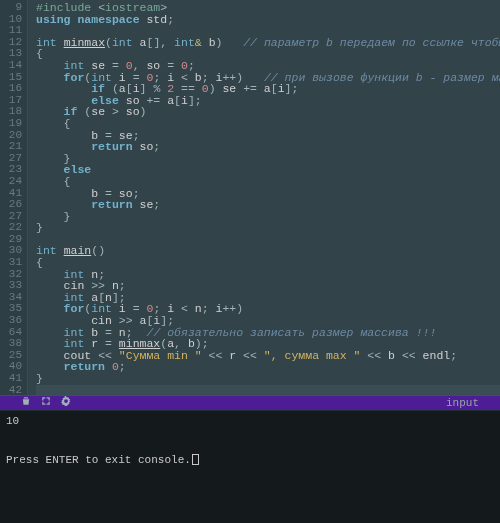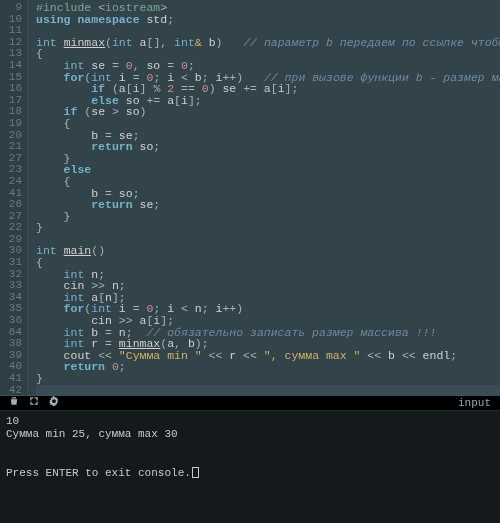--- a/index.html
+++ b/index.html
@@ -47,26 +47,26 @@
   .op { color: #a2b3b9; }
   .num { color: #d48b8b; }
   .str { color: #d4b361; }
   .com { color: #6d8aa3; font-style: italic; }
   .inc { color: #7aa797; }
   .amp { color: #d4b361; }
   .fn { color: #d0d0d0; text-decoration: underline; }
   .pl { color: #d0d0d0; }
   .divider {
     height: 16px;
-    background: #000000;
+    background: #4c1d95;
     border-top: 1px solid #3d5058;
     border-bottom: 1px solid #222d32;
     display: flex;
     align-items: center;
-    padding: 0 9px;
+    padding: 0 21px;
     justify-content: space-between;
   }
   .divider .icons { display: flex; gap: 10px; color: #a0b0b6; }
   .divider .icons svg { width: 10px; height: 10px; fill: #a0b0b6; cursor: pointer; }
   .divider .label { color: #95a5ab; font-size: 11px; }
   .console {
     height: 112px;
     background: #14191c;
     color: #c8c8c8;
     padding: 4px 6px;
@@ -112,21 +112,21 @@
       <div>29</div>
       <div>30</div>
       <div>31</div>
       <div>32</div>
       <div>33</div>
       <div>34</div>
       <div>35</div>
       <div>36</div>
       <div>64</div>
       <div>38</div>
-      <div>39</div>
+      <div>25</div>
       <div>40</div>
       <div>41</div>
       <div>42</div>
     </div>
   <div class="code" id="code"><div class="line"><span class="inc">#include</span><span class="pl"> </span><span class="op">&lt;</span><span class="inc">iostream</span><span class="op">&gt;</span></div><div class="line"><span class="kw">using</span><span class="pl"> </span><span class="kw">namespace</span><span class="pl"> std</span><span class="op">;</span></div><div class="line">&nbsp;</div><div class="line"><span class="ty">int</span><span class="pl"> </span><span class="fn">minmax</span><span class="op">(</span><span class="ty">int</span><span class="pl"> a</span><span class="op">[]</span><span class="op">,</span><span class="pl"> </span><span class="ty">int</span><span class="amp">&amp;</span><span class="pl"> b</span><span class="op">)</span><span class="pl">   </span><span class="com">// параметр b передаем по ссылке чтобы его менять</span></div><div class="line"><span class="op">{</span></div><div class="line"><span class="pl">    </span><span class="ty">int</span><span class="pl"> se </span><span class="op">=</span><span class="pl"> </span><span class="num">0</span><span class="op">,</span><span class="pl"> so </span><span class="op">=</span><span class="pl"> </span><span class="num">0</span><span class="op">;</span></div><div class="line"><span class="pl">    </span><span class="kw">for</span><span class="op">(</span><span class="ty">int</span><span class="pl"> i </span><span class="op">=</span><span class="pl"> </span><span class="num">0</span><span class="op">;</span><span class="pl"> i </span><span class="op">&lt;</span><span class="pl"> b</span><span class="op">;</span><span class="pl"> i</span><span class="op">++</span><span class="op">)</span><span class="pl">   </span><span class="com">// при вызове функции b - размер массива</span></div><div class="line"><span class="pl">        </span><span class="kw">if</span><span class="pl"> </span><span class="op">(</span><span class="pl">a</span><span class="op">[</span><span class="pl">i</span><span class="op">]</span><span class="pl"> </span><span class="op">%</span><span class="pl"> </span><span class="num">2</span><span class="pl"> </span><span class="op">==</span><span class="pl"> </span><span class="num">0</span><span class="op">)</span><span class="pl"> se </span><span class="op">+=</span><span class="pl"> a</span><span class="op">[</span><span class="pl">i</span><span class="op">];</span></div><div class="line"><span class="pl">        </span><span class="kw">else</span><span class="pl"> so </span><span class="op">+=</span><span class="pl"> a</span><span class="op">[</span><span class="pl">i</span><span class="op">];</span></div><div class="line"><span class="pl">    </span><span class="kw">if</span><span class="pl"> </span><span class="op">(</span><span class="pl">se </span><span class="op">&gt;</span><span class="pl"> so</span><span class="op">)</span></div><div class="line"><span class="pl">    </span><span class="op">{</span></div><div class="line"><span class="pl">        b </span><span class="op">=</span><span class="pl"> se</span><span class="op">;</span></div><div class="line"><span class="pl">        </span><span class="kw">return</span><span class="pl"> so</span><span class="op">;</span></div><div class="line"><span class="pl">    </span><span class="op">}</span></div><div class="line"><span class="pl">    </span><span class="kw">else</span></div><div class="line"><span class="pl">    </span><span class="op">{</span></div><div class="line"><span class="pl">        b </span><span class="op">=</span><span class="pl"> so</span><span class="op">;</span></div><div class="line"><span class="pl">        </span><span class="kw">return</span><span class="pl"> se</span><span class="op">;</span></div><div class="line"><span class="pl">    </span><span class="op">}</span></div><div class="line"><span class="op">}</span></div><div class="line">&nbsp;</div><div class="line"><span class="ty">int</span><span class="pl"> </span><span class="fn">main</span><span class="op">()</span></div><div class="line"><span class="op">{</span></div><div class="line"><span class="pl">    </span><span class="ty">int</span><span class="pl"> n</span><span class="op">;</span></div><div class="line"><span class="pl">    cin </span><span class="op">&gt;&gt;</span><span class="pl"> n</span><span class="op">;</span></div><div class="line"><span class="pl">    </span><span class="ty">int</span><span class="pl"> a</span><span class="op">[</span><span class="pl">n</span><span class="op">];</span></div><div class="line"><span class="pl">    </span><span class="kw">for</span><span class="op">(</span><span class="ty">int</span><span class="pl"> i </span><span class="op">=</span><span class="pl"> </span><span class="num">0</span><span class="op">;</span><span class="pl"> i </span><span class="op">&lt;</span><span class="pl"> n</span><span class="op">;</span><span class="pl"> i</span><span class="op">++</span><span class="op">)</span></div><div class="line"><span class="pl">        cin </span><span class="op">&gt;&gt;</span><span class="pl"> a</span><span class="op">[</span><span class="pl">i</span><span class="op">];</span></div><div class="line"><span class="pl">    </span><span class="ty">int</span><span class="pl"> b </span><span class="op">=</span><span class="pl"> n</span><span class="op">;</span><span class="pl">  </span><span class="com">// обязательно записать размер массива !!!</span></div><div class="line"><span class="pl">    </span><span class="ty">int</span><span class="pl"> r </span><span class="op">=</span><span class="pl"> </span><span class="fn">minmax</span><span class="op">(</span><span class="pl">a</span><span class="op">,</span><span class="pl"> b</span><span class="op">);</span></div><div class="line"><span class="pl">    cout </span><span class="op">&lt;&lt;</span><span class="pl"> </span><span class="str">"Сумма min "</span><span class="pl"> </span><span class="op">&lt;&lt;</span><span class="pl"> r </span><span class="op">&lt;&lt;</span><span class="pl"> </span><span class="str">", сумма max "</span><span class="pl"> </span><span class="op">&lt;&lt;</span><span class="pl"> b </span><span class="op">&lt;&lt;</span><span class="pl"> endl</span><span class="op">;</span></div><div class="line"><span class="pl">    </span><span class="kw">return</span><span class="pl"> </span><span class="num">0</span><span class="op">;</span></div><div class="line"><span class="op">}</span></div><div class="line cur">&nbsp;</div></div>
 </div>
 
 <div class="divider">
   <div class="icons">
     <span><svg viewBox="0 0 16 16">
@@ -135,13 +135,13 @@
     <span><svg viewBox="0 0 16 16">
           <path d="M2 2h5v2H4v3H2V2zm12 12H9v-2h3v-3h2v5zM2 14v-5h2v3h3v2H2zM14 2v5h-2V4H9V2h5z"></path>
         </svg></span>
     <span><svg viewBox="0 0 16 16">
           <path d="M8 5a3 3 0 110 6 3 3 0 010-6zm0-5l1.3 2.2 2.5-.6.6 2.5L14.6 5l-1.1 2.3L15 9l-2.2 1.3.6 2.5-2.5.6L9.7 16H6.3l-1.3-2.2-2.5.6L2 11.9.4 11l1.1-2.3L1 7l2.2-1.3-.6-2.5 2.5-.6L6.3 0h3.4z" fill-rule="evenodd"></path>
         </svg></span>
   </div>
   <span class="label">input</span>
 </div>
 
-<div class="console" id="console"><div>10</div><div>Сумма min 25, сумма max 30</div><div>&nbsp;</div><div>&nbsp;</div><div>Press ENTER to exit console.<span class="cursor-box"></span></div></div>
+<div class="console" id="console"><div>10</div><div>&nbsp;</div><div>&nbsp;</div><div>Press ENTER to exit console.<span class="cursor-box"></span></div></div>
 
 </body></html>

